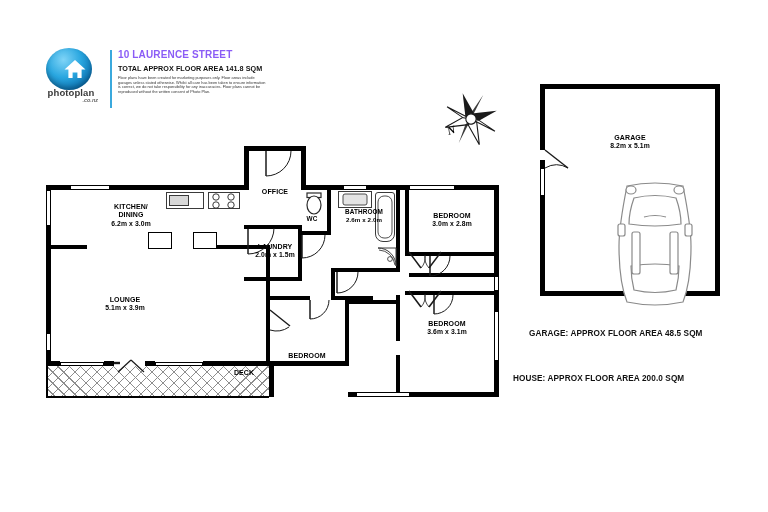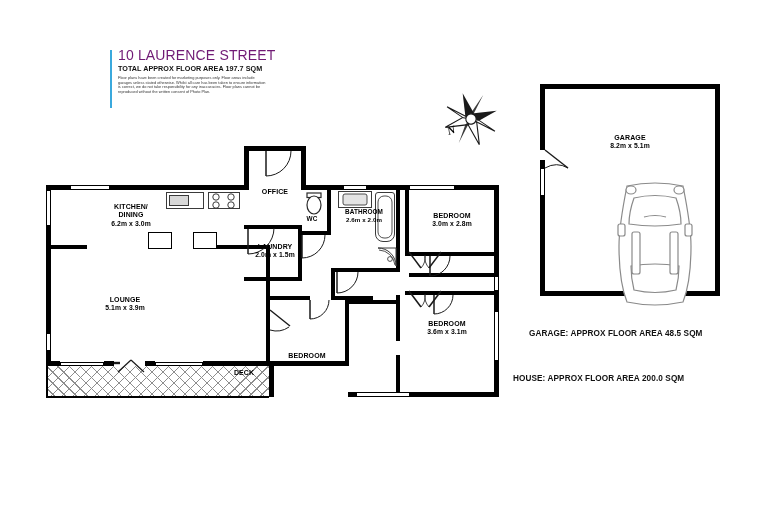--- a/index.html
+++ b/index.html
@@ -15,21 +15,21 @@
       background:radial-gradient(circle at 38% 28%, #7fd4f7 0%, #2aa7e0 42%, #0a6fae 78%, #044e81 100%);
       box-shadow:inset 0 -3px 5px rgba(0,0,0,.25);}
   #logo-house{position:absolute;left:17px;top:9px;width:24px;height:24px;}
   #logo-text{position:absolute;left:0;top:40px;width:62px;text-align:center;
       font-size:9.5px;font-weight:bold;color:#3a3a3a;letter-spacing:.1px;line-height:9px;}
   #logo-sub{position:absolute;left:0;top:49px;width:62px;text-align:right;
       font-size:5.5px;font-weight:bold;color:#6a6a6a;padding-right:4px;box-sizing:border-box;
       font-style:italic;}
   #hdr-rule{position:absolute;left:70px;top:2px;width:2px;height:58px;background:#3aa9dd;}
   #hdr-body{position:absolute;left:78px;top:0;width:222px;}
-  #hdr-title{font-size:14px;font-weight:normal;letter-spacing:.15px;line-height:14px;color:#701a75;}
+  #hdr-title{font-size:10px;font-weight:bold;letter-spacing:.15px;line-height:14px;color:#8b5cf6;}
   #hdr-sub{font-size:7.2px;font-weight:bold;letter-spacing:.05px;margin-top:2px;color:#111;}
   #hdr-disc{font-size:3.9px;line-height:4.6px;color:#333;margin-top:3px;width:150px;
       text-align:left;}
 
   
   .w{position:absolute;background:#000;}            
   .win{position:absolute;background:#fff;border:1px solid #000;box-sizing:border-box;}
   .fx{position:absolute;border:1px solid #3a3a3a;box-sizing:border-box;background:#fff;}
   .lbl{position:absolute;text-align:center;font-size:7px;font-weight:bold;
        line-height:8.4px;color:#000;white-space:nowrap;letter-spacing:.1px;}
@@ -51,26 +51,35 @@
       font-weight:bold;font-family:"Liberation Serif",serif;
       transform:rotate(-18deg);}
 </style>
 </head>
 <body>
 
 <div id="page">
 
   <div id="header">
 
+    <div id="logo-wrap">
+      <div id="logo-circle">
+        <svg id="logo-house" viewBox="0 0 24 24">
+          <path d="M12 3 L22.5 12.5 L18.6 12.5 L18.6 21 L14.4 21 L14.4 15.4 L9.6 15.4 L9.6 21 L5.4 21 L5.4 12.5 L1.5 12.5 Z" fill="#ffffff"></path>
+        </svg>
+      </div>
+      <div id="logo-text">photoplan</div>
+      <div id="logo-sub">.co.nz</div>
+    </div>
 
     <div id="hdr-rule"></div>
 
     <div id="hdr-body">
       <div id="hdr-title">10 LAURENCE STREET</div>
-      <div id="hdr-sub">TOTAL APPROX FLOOR AREA 197.7 SQM</div>
+      <div id="hdr-sub">TOTAL APPROX FLOOR AREA 141.8 SQM</div>
       <div id="hdr-disc">Floor plans have been created for marketing purposes only. Floor areas include garages unless stated otherwise. Whilst all care has been taken to ensure information is correct, we do not take responsibility for any inaccuracies. Floor plans cannot be reproduced without the written consent of Photo Plan.</div>
     </div>
   </div>
 
   <div id="compass">
     <svg width="62" height="62" viewBox="0 0 62 62">
       <g transform="rotate(-18 31 31)">
         <path d="M31 4 L35.5 26.5 L31 31 L26.5 26.5 Z" fill="#1a1a1a"></path>
         <path d="M31 58 L26.5 35.5 L31 31 L35.5 35.5 Z" fill="#ffffff" stroke="#1a1a1a" stroke-width="1.1"></path>
         <path d="M58 31 L35.5 35.5 L31 31 L35.5 26.5 Z" fill="#1a1a1a"></path>

